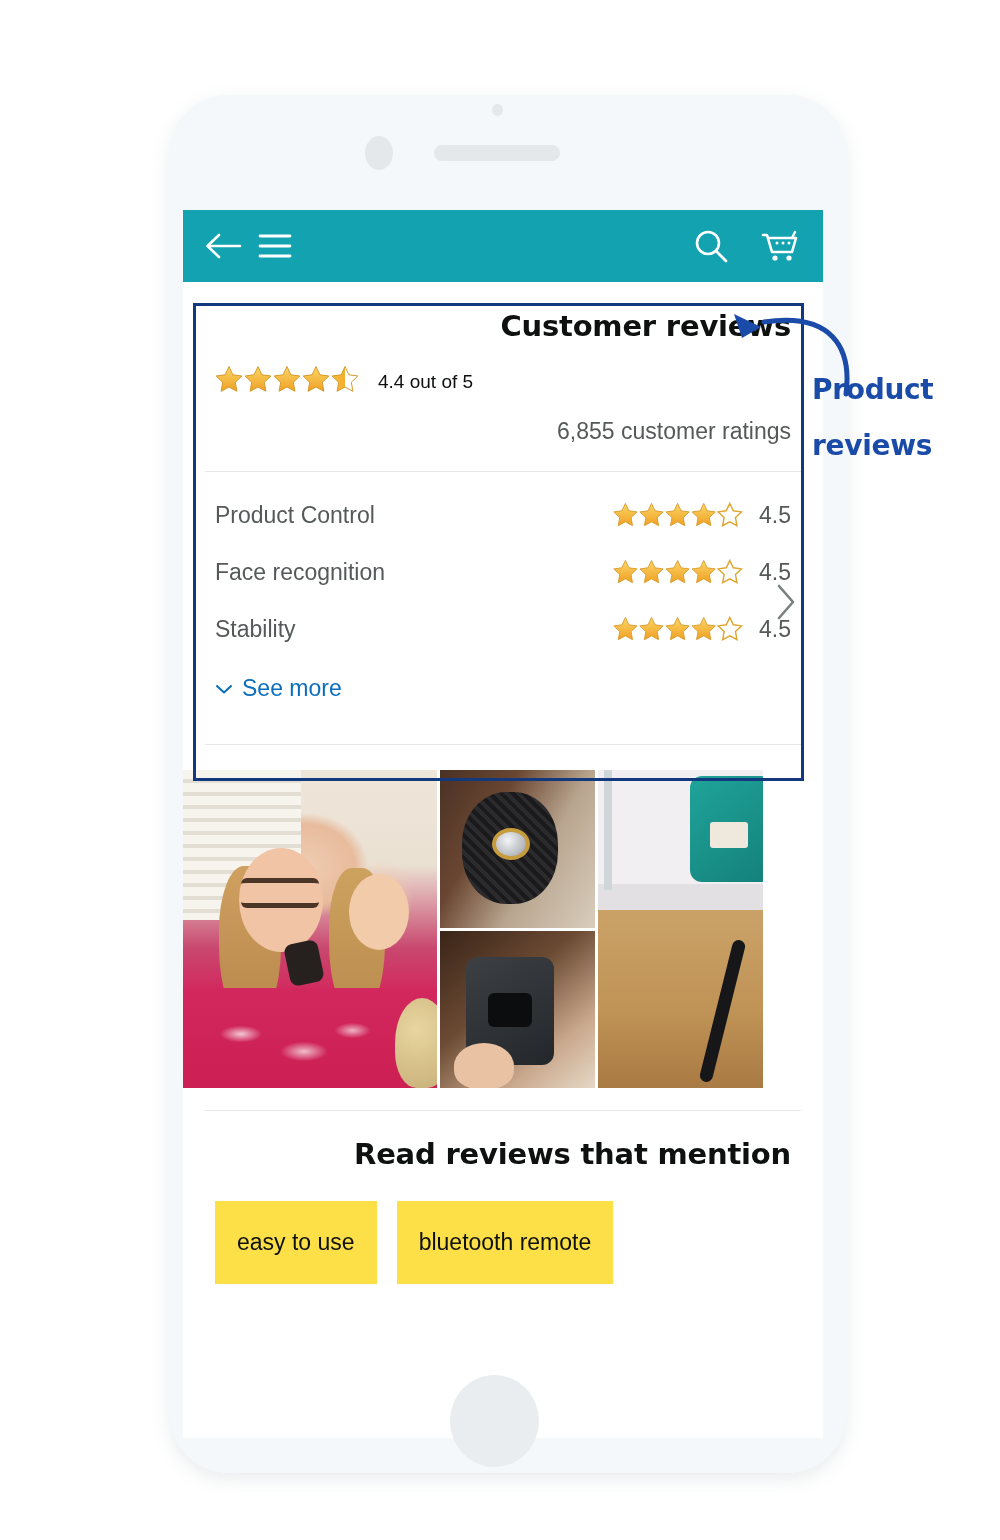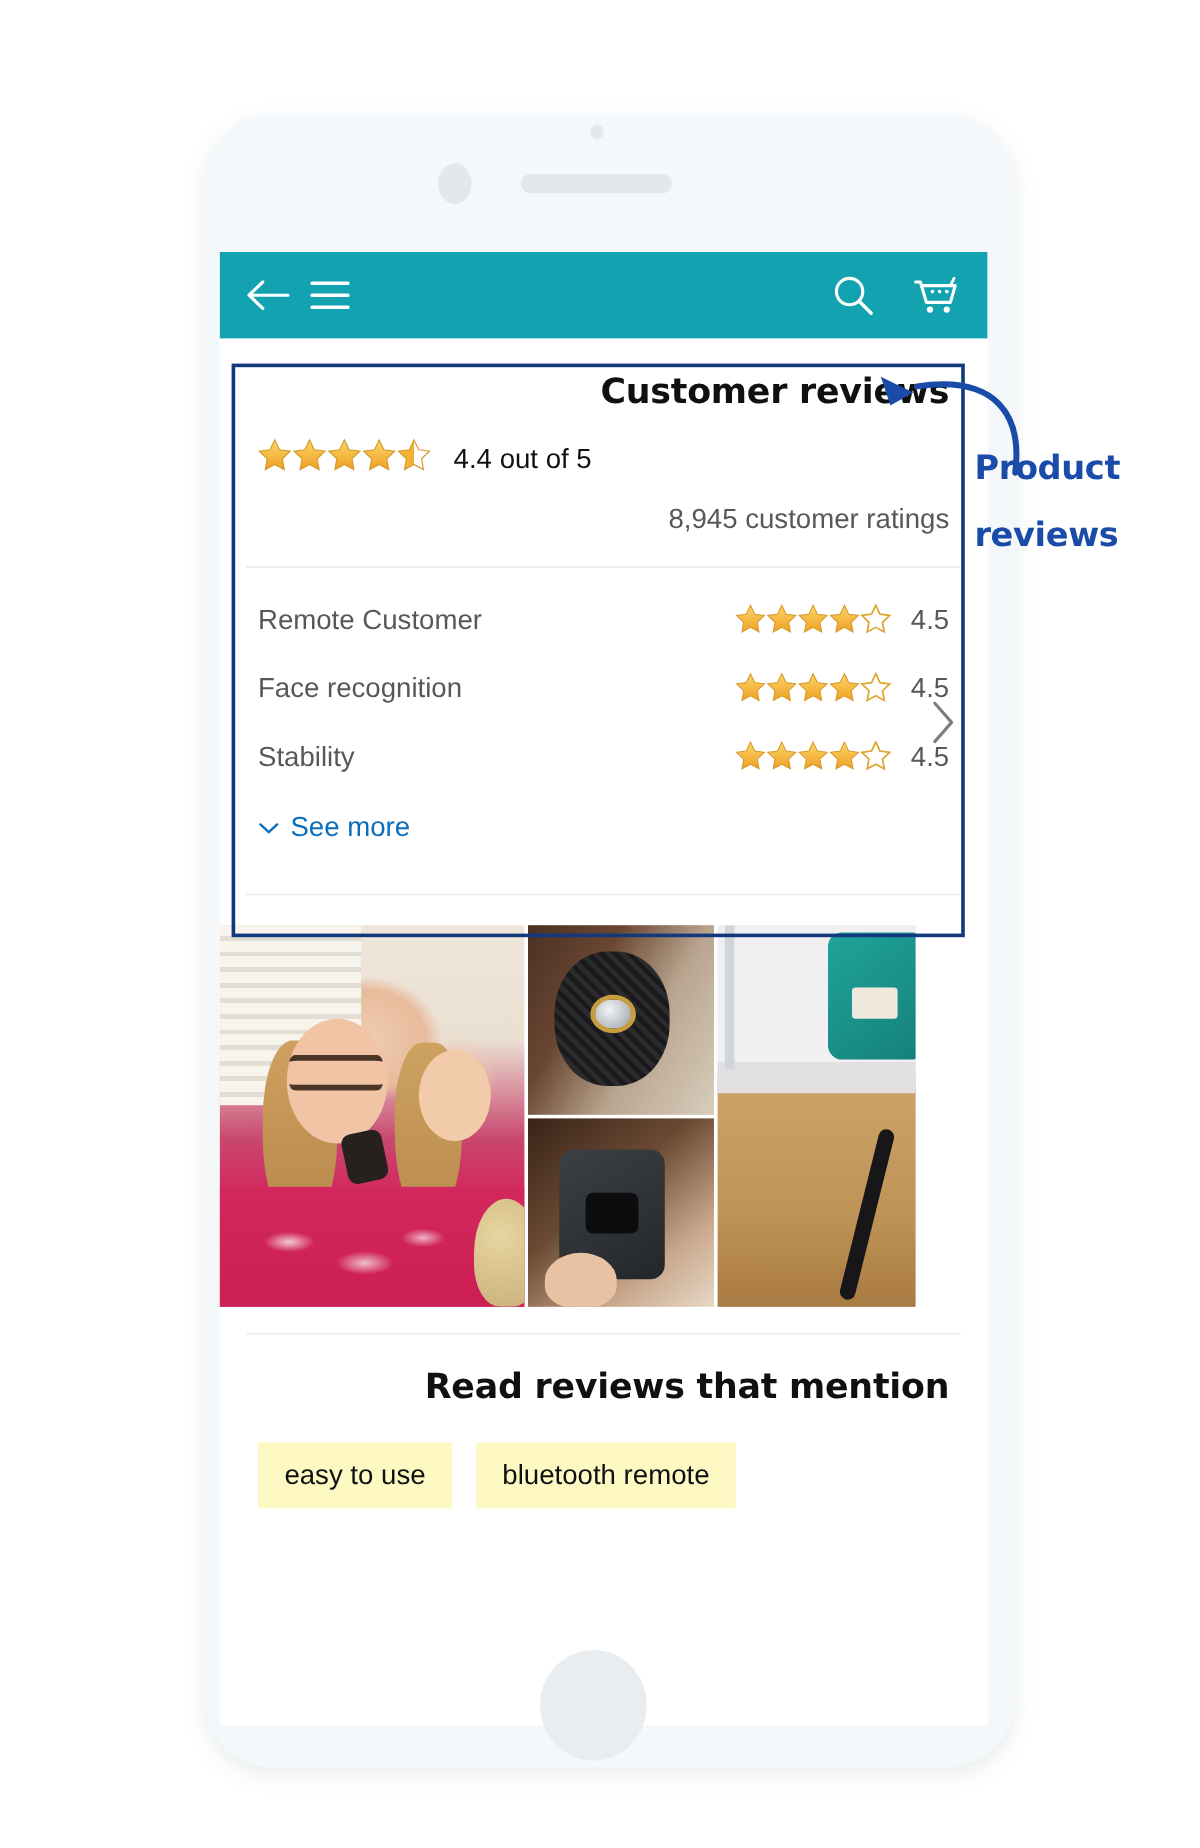--- a/index.html
+++ b/index.html
@@ -55,21 +55,21 @@
 
   .section-title{
     font-size:29px;font-weight:700;color:#0f1111;
     font-family:"DejaVu Sans", sans-serif;
     letter-spacing:-.2px;
   }
   #cust-title{padding-top:27px;}
 
   #overall-row{display:flex;align-items:center;margin-top:22px;}
   #overall-stars{margin-right:17px;}
-  #overall-text{font-size:23px;color:#0f1111;}
+  #overall-text{font-size:19px;color:#0f1111;}
 
   #ratings-count{margin-top:19px;font-size:23px;color:#565959;}
 
   .divider{height:1px;background:#e7e7e7;margin:26px 22px 0 22px;}
 
   #byfeature-title{margin-top:27px;}
 
   .feature-row{
     display:flex;align-items:center;justify-content:space-between;
     margin-top:30px;
@@ -162,22 +162,22 @@
     background:#efe9dd;}
   #ph-right .cord{position:absolute;left:118px;top:168px;width:13px;height:146px;border-radius:7px;
     background:#17171a;transform:rotate(14deg);}
   #ph-right .pole{position:absolute;left:6px;top:0px;width:8px;height:120px;background:#cfd6da;}
 
   
   #mentions-divider{height:1px;background:#e7e7e7;margin:22px 22px 0 22px;}
   #mentions-title{margin-top:26px;}
   #chips{display:flex;margin-top:30px;gap:20px;}
   .chip{
-    background:#fef9c3;color:#0f1111;font-size:23px;
-    padding:14px 22px;box-sizing:border-box;
+    background:#fde047;color:#0f1111;font-size:23px;
+    padding:28px 22px;box-sizing:border-box;
     white-space:nowrap;
   }
 
   
   #callout{position:absolute;left:712px;top:300px;width:240px;height:190px;pointer-events:none;}
   #callout-label{
     position:absolute;left:100px;top:62px;width:160px;
     color:#1a4ba8;font-size:28px;font-weight:700;
     font-family:"DejaVu Sans", sans-serif;
     line-height:56px;letter-spacing:-.3px;
@@ -259,29 +259,29 @@
                 <use href="#st" x="0" fill="url(#gfull)" stroke="#d79a2b" stroke-width="1"></use>
                 <use href="#st" x="29" fill="url(#gfull)" stroke="#d79a2b" stroke-width="1"></use>
                 <use href="#st" x="58" fill="url(#gfull)" stroke="#d79a2b" stroke-width="1"></use>
                 <use href="#st" x="87" fill="url(#gfull)" stroke="#d79a2b" stroke-width="1"></use>
                 <use href="#st" x="116" fill="url(#ghalf)" stroke="#d79a2b" stroke-width="1"></use>
               </svg>
             </span>
             <span id="overall-text">4.4 out of 5</span>
           </div>
 
-          <div id="ratings-count">8,945 customer ratings</div>
+          <div id="ratings-count">6,855 customer ratings</div>
         </div>
 
         <div class="divider"></div>
 
         <div class="pad">
 
           <div class="feature-row">
-            <span class="feature-name">Remote Customer</span>
+            <span class="feature-name">Product Control</span>
             <span class="feature-right">
               <svg width="137" height="27" viewBox="0 0 146 30">
                 <use href="#st" x="0" fill="url(#gfull)" stroke="#d79a2b" stroke-width="1"></use>
                 <use href="#st" x="29" fill="url(#gfull)" stroke="#d79a2b" stroke-width="1"></use>
                 <use href="#st" x="58" fill="url(#gfull)" stroke="#d79a2b" stroke-width="1"></use>
                 <use href="#st" x="87" fill="url(#gfull)" stroke="#d79a2b" stroke-width="1"></use>
                 <use href="#st" x="116" fill="#ffffff" stroke="#e0a52e" stroke-width="1.6"></use>
               </svg>
               <span class="feature-score">4.5</span>
             </span>

